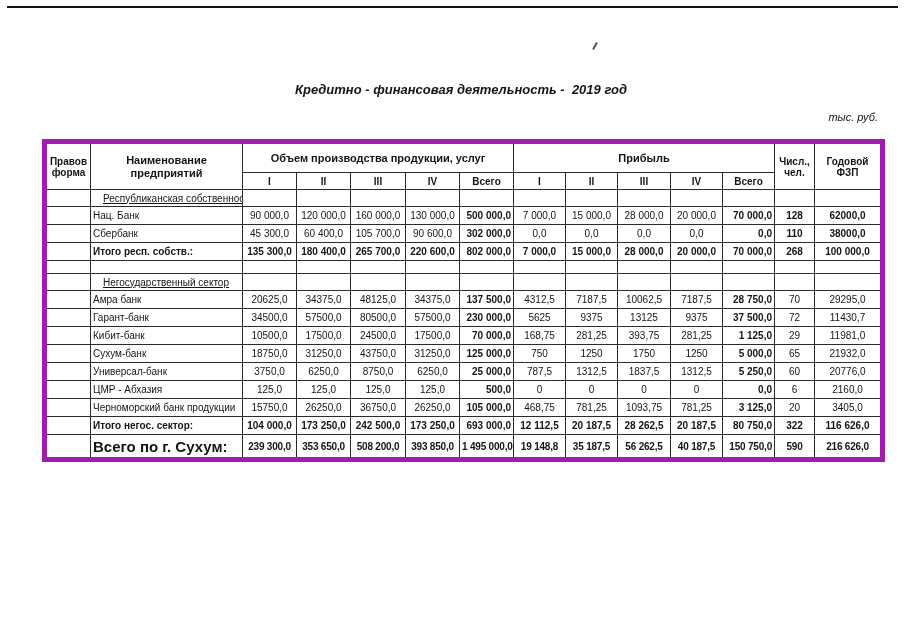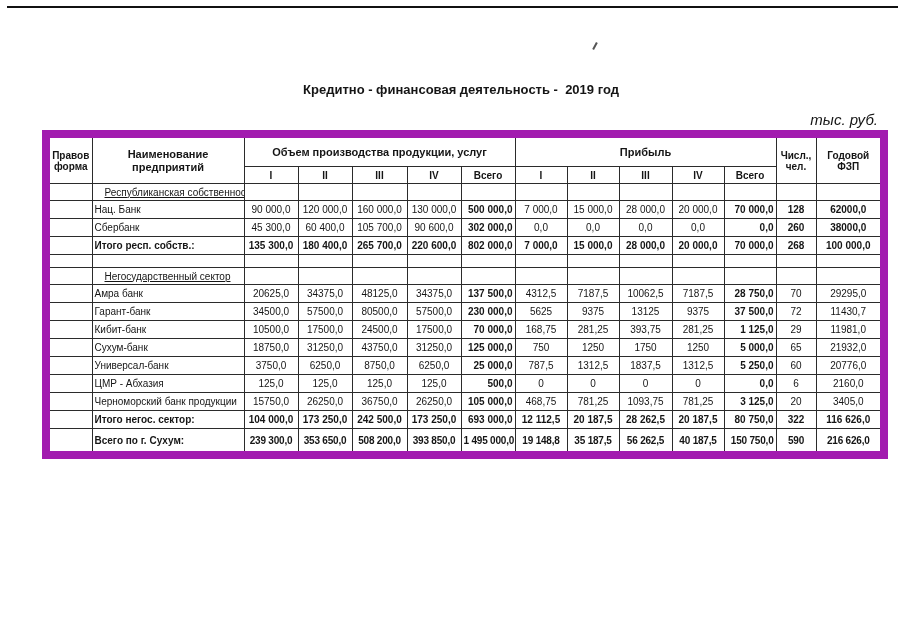--- a/index.html
+++ b/index.html
@@ -35,33 +35,34 @@
     top: 82px;
     left: 42px;
     width: 838px;
   }
   .title {
     text-align: center;
     font-weight: bold;
     font-size: 13px;
     margin-bottom: 14px;
     white-space: pre;
+    font-style: italic;
   }
   .units-note {
     text-align: right;
     font-style: italic;
-    font-size: 15px;
-    margin-bottom: 2px;
+    font-size: 11px;
+    margin-bottom: 16px;
     padding-right: 2px;
   }
   table.fin {
     border-collapse: collapse;
     width: 838px;
     table-layout: fixed;
-    border: 8px solid #a21caf;
+    border: 5px solid #a21caf;
   }
   table.fin th, table.fin td {
     border: 1px solid #2b2b2b;
     padding: 1px 2px;
     overflow: hidden;
     white-space: nowrap;
   }
   table.fin th {
     font-weight: bold;
     text-align: center;
@@ -76,21 +77,21 @@
   td.c-num { text-align: center; }
   td.c-total { font-weight: bold; text-align: right; }
   tr.row-section td { height: 14px; }
   tr.row-section td.c-name {
     text-decoration: underline;
     padding-left: 12px;
   }
   tr.row-empty td { height: 10px; }
   tr.row-total td { font-weight: bold; height: 15px; margin-left: 20px; }
   tr.row-grand td { font-weight: bold; height: 20px; font-size: 10px; letter-spacing: -0.2px; }
-  tr.row-grand td.c-name { font-size: 10px; letter-spacing: 0; }
+  tr.row-grand td.c-name { font-size: 15px; letter-spacing: 0; }
   tr.bold-extra td.c-staff, tr.bold-extra td.c-fund { font-weight: bold; }
 </style>
 </head>
 <body>
 
 <div class="scan-top-line"></div>
 <div class="scan-mark"></div>
 
 <div class="doc">
   <div class="title">Кредитно - финансовая деятельность -  2019 год</div>
@@ -174,21 +175,21 @@
           <td class="c-num">45 300,0</td>
           <td class="c-num">60 400,0</td>
           <td class="c-num">105 700,0</td>
           <td class="c-num">90 600,0</td>
           <td class="c-num c-total">302 000,0</td>
           <td class="c-num">0,0</td>
           <td class="c-num">0,0</td>
           <td class="c-num">0,0</td>
           <td class="c-num">0,0</td>
           <td class="c-num c-total">0,0</td>
-          <td class="c-num c-staff">260</td>
+          <td class="c-num c-staff">110</td>
           <td class="c-num c-fund">38000,0</td>
         </tr>
         <tr class="row-total">
           <td class="c-form"></td>
           <td class="c-name">Итого респ. собств.:</td>
           <td class="c-num">135 300,0</td>
           <td class="c-num">180 400,0</td>
           <td class="c-num">265 700,0</td>
           <td class="c-num">220 600,0</td>
           <td class="c-num c-total">802 000,0</td>

